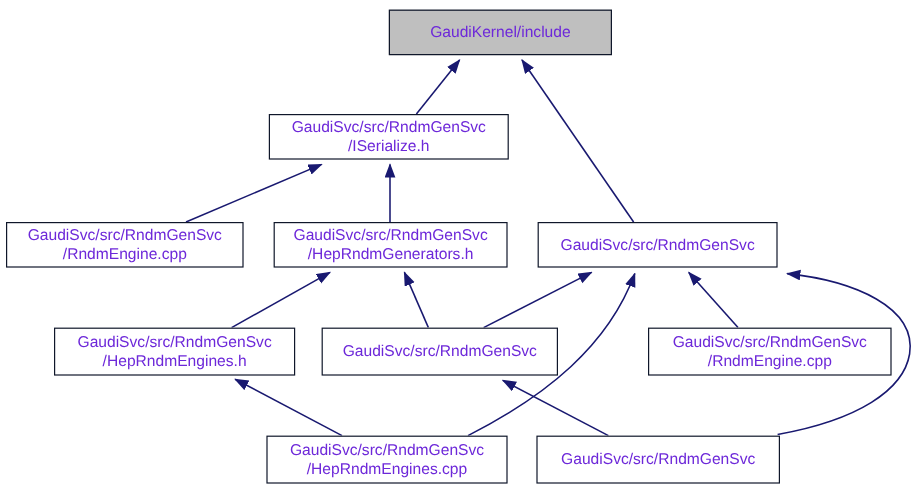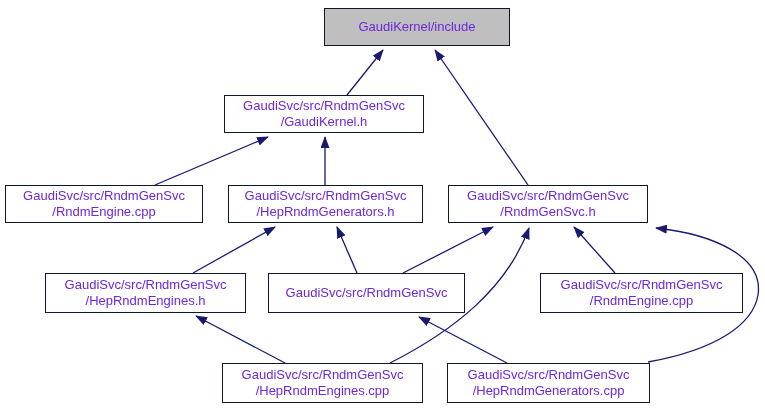--- a/index.html
+++ b/index.html
@@ -53,36 +53,35 @@
       <path d="M507,363 L419,317" marker-end="url(#arrow)"></path>
     </g>
   </svg>
 
   <div class="node highlight" style="left:324px;top:8px;width:186px;height:38px;">
     <span>GaudiKernel/include</span>
   </div>
 
   <div class="node" style="left:224px;top:95px;width:200px;height:38px;">
     <span>GaudiSvc/src/RndmGenSvc</span>
-    <span>/GaudiKernel.h</span>
+    <span>/ISerialize.h</span>
   </div>
 
   <div class="node" style="left:5px;top:185px;width:198px;height:38px;">
     <span>GaudiSvc/src/RndmGenSvc</span>
     <span>/RndmEngine.cpp</span>
   </div>
 
   <div class="node" style="left:228px;top:185px;width:195px;height:38px;">
     <span>GaudiSvc/src/RndmGenSvc</span>
     <span>/HepRndmGenerators.h</span>
   </div>
 
   <div class="node" style="left:448px;top:185px;width:200px;height:38px;">
     <span>GaudiSvc/src/RndmGenSvc</span>
-    <span>/RndmGenSvc.h</span>
   </div>
 
   <div class="node" style="left:45px;top:273px;width:201px;height:40px;">
     <span>GaudiSvc/src/RndmGenSvc</span>
     <span>/HepRndmEngines.h</span>
   </div>
 
   <div class="node" style="left:268px;top:273px;width:197px;height:40px;">
     <span>GaudiSvc/src/RndmGenSvc</span>
   </div>
@@ -92,16 +91,15 @@
     <span>/RndmEngine.cpp</span>
   </div>
 
   <div class="node" style="left:222px;top:363px;width:201px;height:40px;">
     <span>GaudiSvc/src/RndmGenSvc</span>
     <span>/HepRndmEngines.cpp</span>
   </div>
 
   <div class="node" style="left:447px;top:363px;width:203px;height:40px;">
     <span>GaudiSvc/src/RndmGenSvc</span>
-    <span>/HepRndmGenerators.cpp</span>
   </div>
 
 </div>
 
 </body></html>

